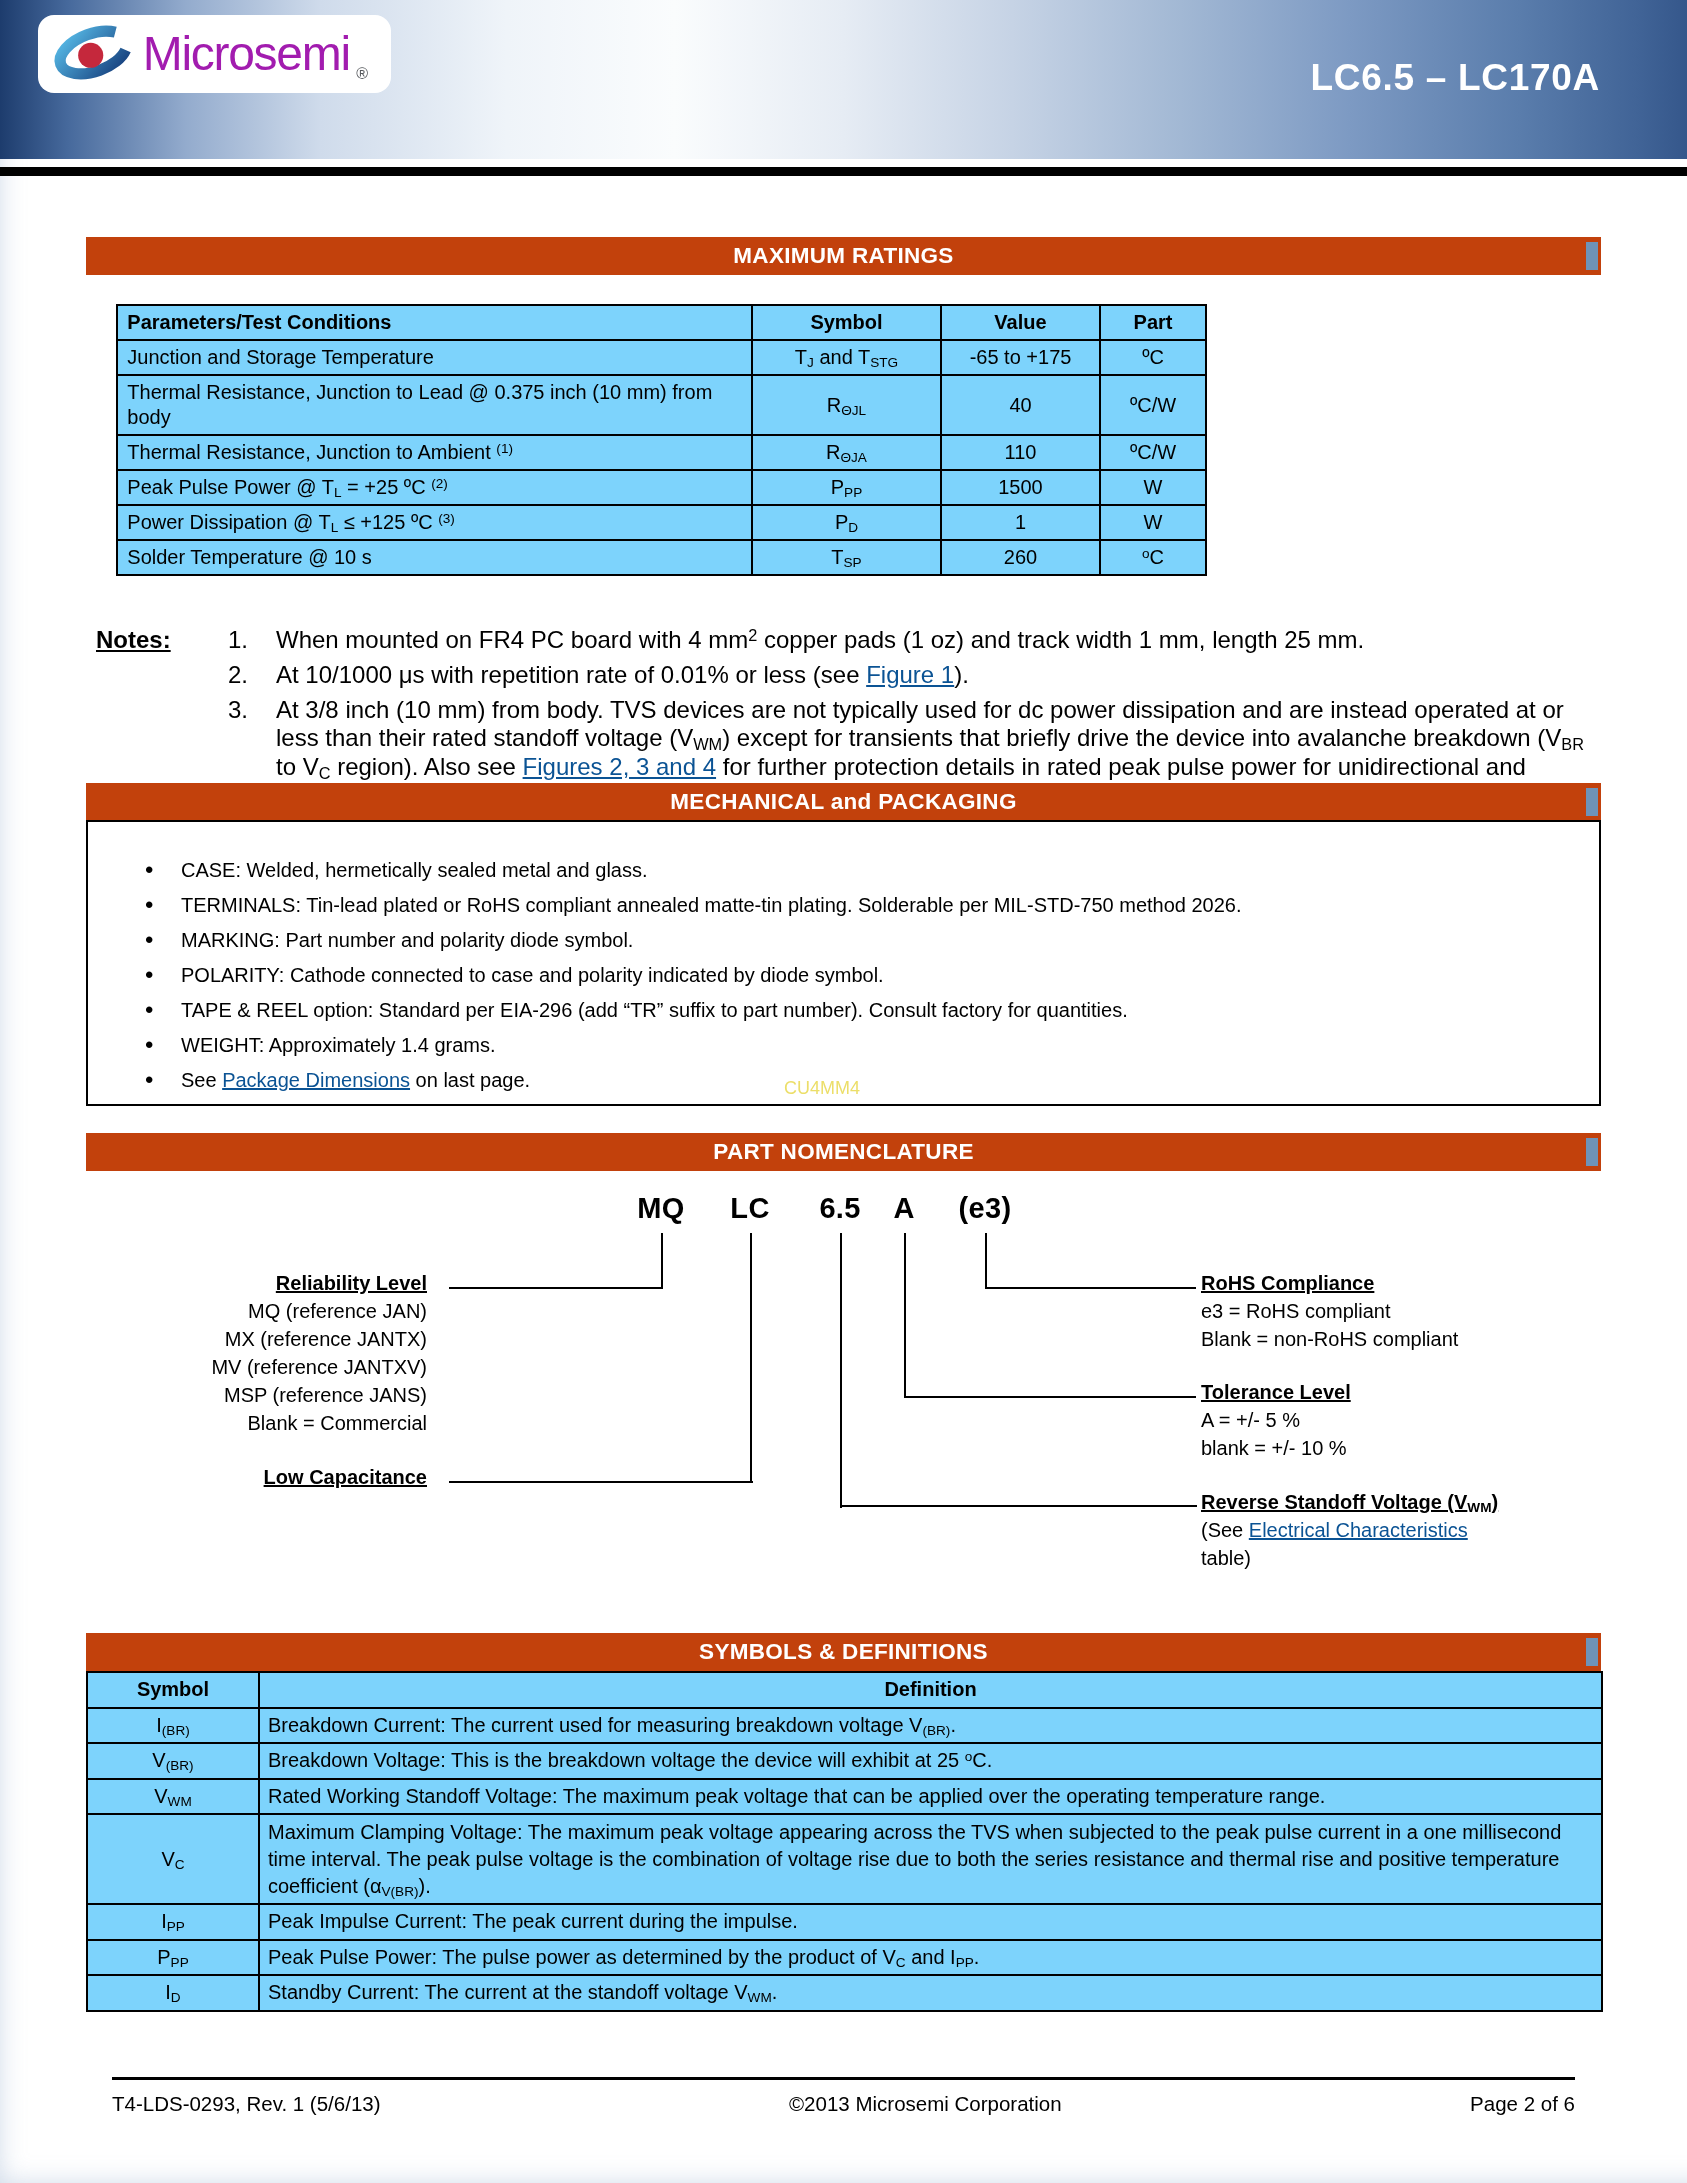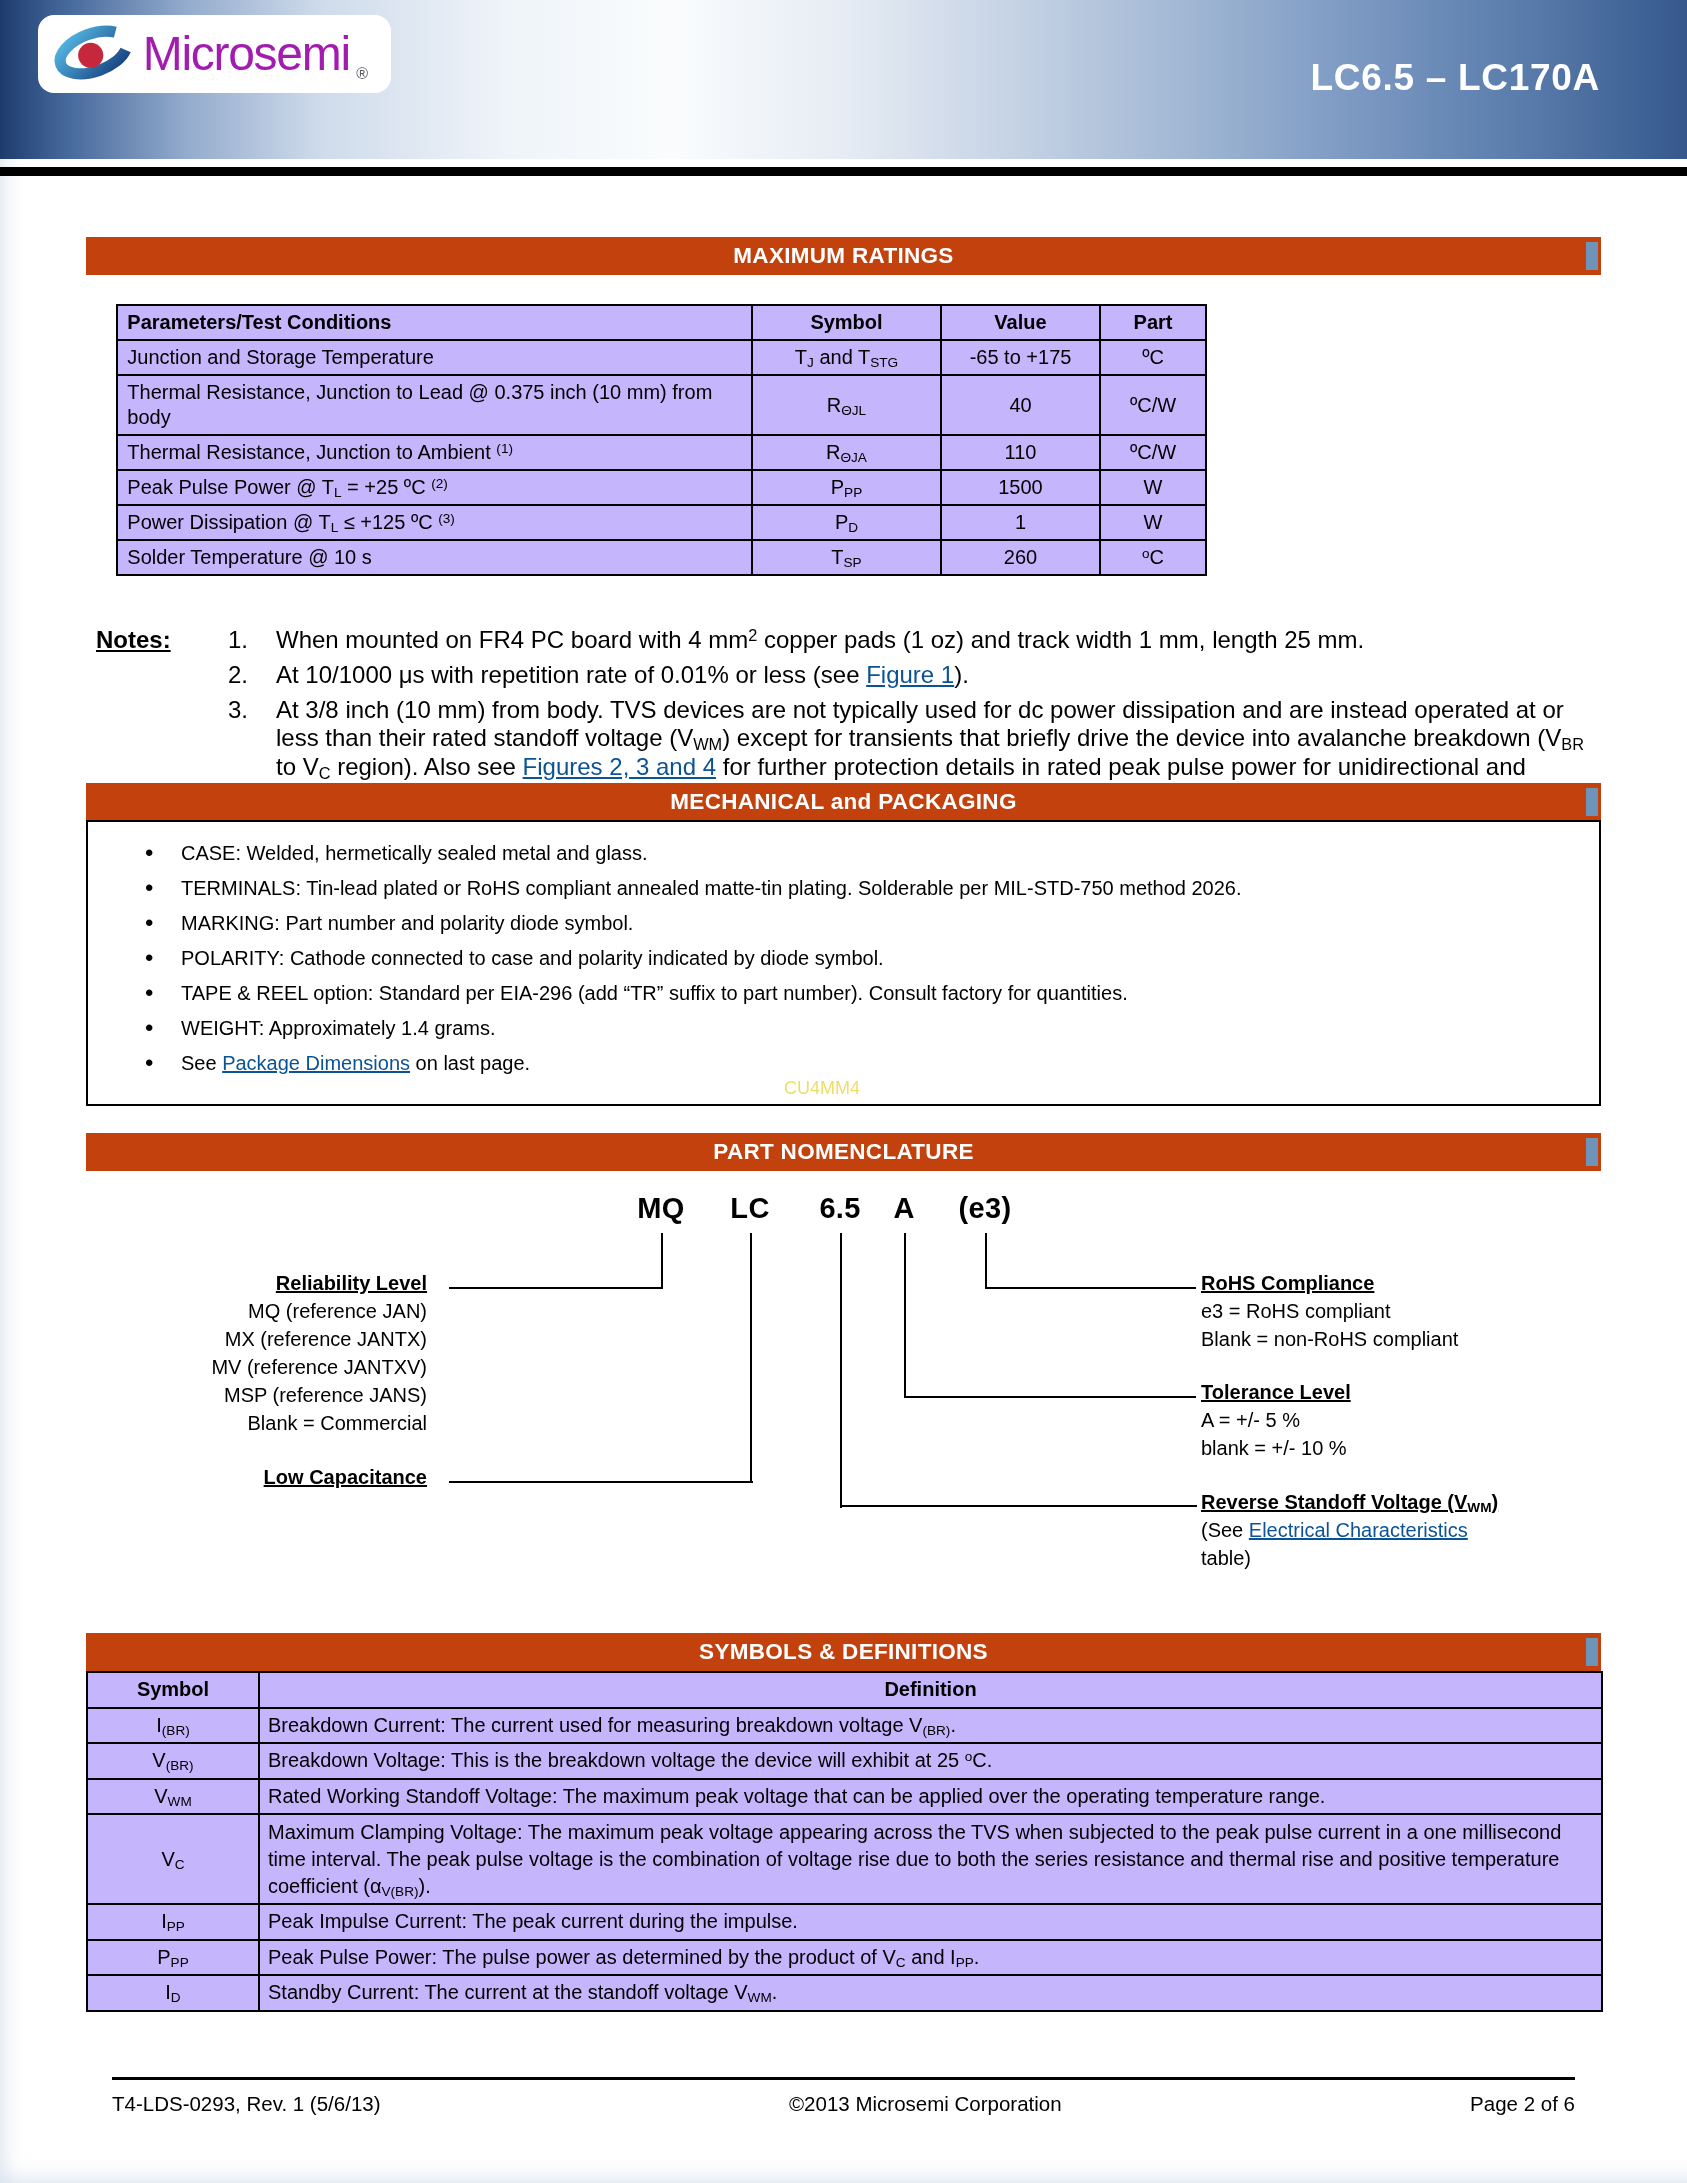--- a/index.html
+++ b/index.html
@@ -16,37 +16,37 @@
   .logo-reg { font-size:16px; color:#55585c; align-self:flex-end; margin-bottom:9.3px; }
   .doc-title { position:absolute; right:87px; top:57px; font-size:37px; font-weight:bold; color:#ffffff; letter-spacing:0.7px; }
   .black-rule { position:absolute; left:0; top:167px; width:1687px; height:8.6px; background:#000; }
 
   
   .bar { position:absolute; left:86px; width:1515px; height:38px; background:#c2410c; color:#fff;
     font-weight:bold; font-size:22.5px; text-align:center; line-height:38px; letter-spacing:0.3px; }
   .bar::after { content:""; position:absolute; right:3.3px; top:4.6px; width:12px; height:28.4px; background:#6e93b8; }
 
   
-  table { border-collapse:collapse; background:#c4b5fd; }
+  table { border-collapse:collapse; background:#7dd3fc; }
   .table-max { position:absolute; left:116px; top:304px; }
   .table-max th, .table-max td { border:2px solid #000; font-size:20px; padding:4px 9.3px; line-height:25px; text-align:center; vertical-align:middle; }
   .table-max th { font-weight:bold; }
   .table-max .al { text-align:left; }
 
   
   .notes { position:absolute; left:96px; top:626px; width:1522px; font-size:24px; }
   .notes-wrap { display:flex; }
   .notes-label { width:132px; font-weight:bold; text-decoration:underline; line-height:28.4px; }
   .note-row { display:flex; margin-bottom:6.6px; }
   .note-num { width:48px; line-height:28.4px; }
   .note-text { width:1317px; line-height:28.4px; }
 
   
   .box-mech { position:absolute; left:86px; top:820px; width:1515px; height:286px; border:2px solid #000; background:#fff; }
-  .box-mech ul { list-style:none; margin-top:17px; }
+  .box-mech ul { list-style:none; margin-top:34px; }
   .box-mech li { position:relative; padding-left:93px; margin-bottom:6px; font-size:20px; line-height:29px; }
   .box-mech li::before { content:"•"; position:absolute; left:57px; top:-1.3px; font-size:24px; }
 
   
   .nom { position:absolute; left:86px; top:1170px; width:1515px; height:450px; }
   .tok { position:absolute; top:22px; transform:translateX(-50%); font-size:29px; font-weight:bold; letter-spacing:0.3px; }
   .conn { position:absolute; background:#000; }
   .nom-group { position:absolute; font-size:20px; line-height:28px; }
   .nom-group.left { text-align:right; width:341px; left:0; }
   .nom-group.right { text-align:left; width:400px; left:1115px; }

